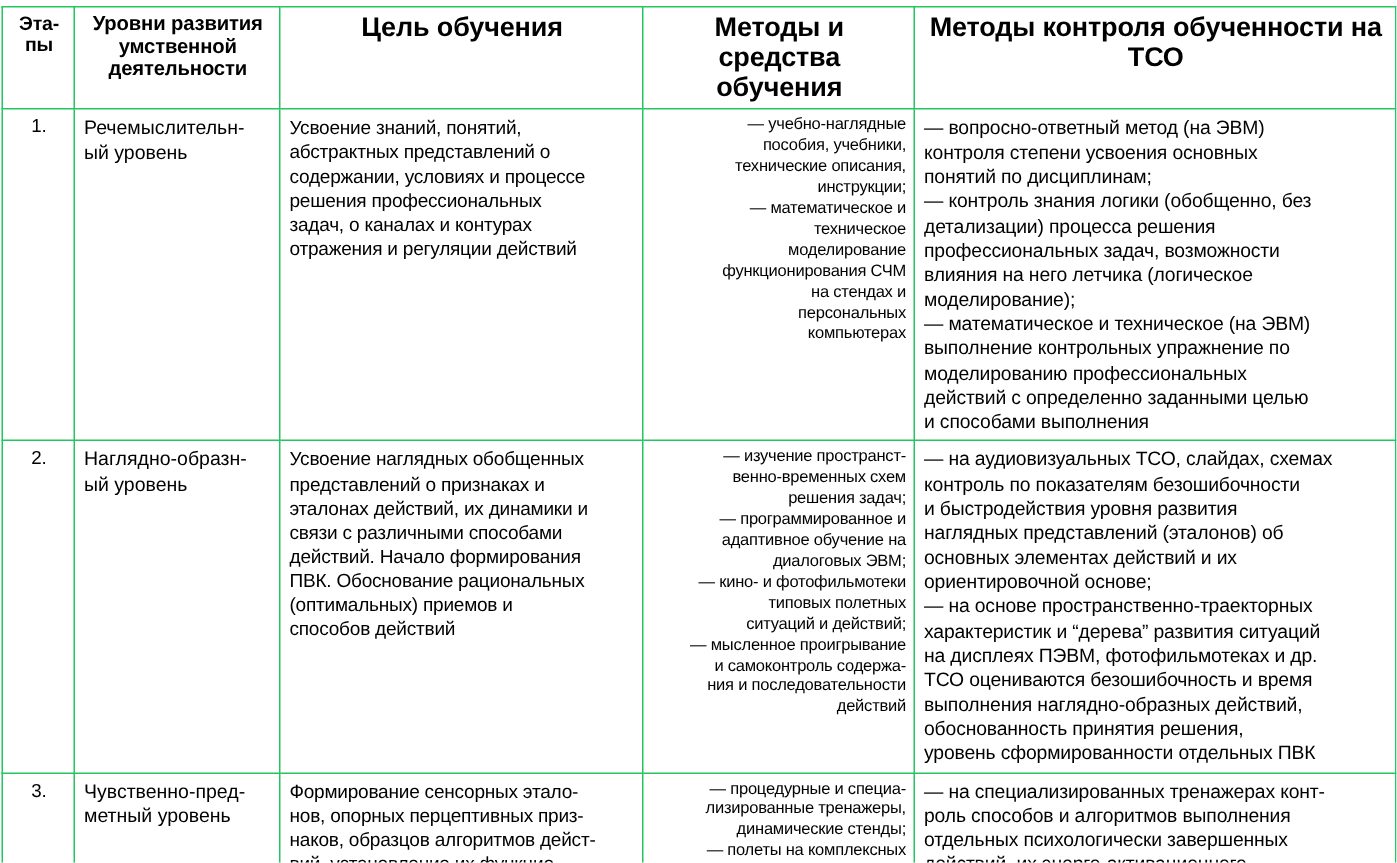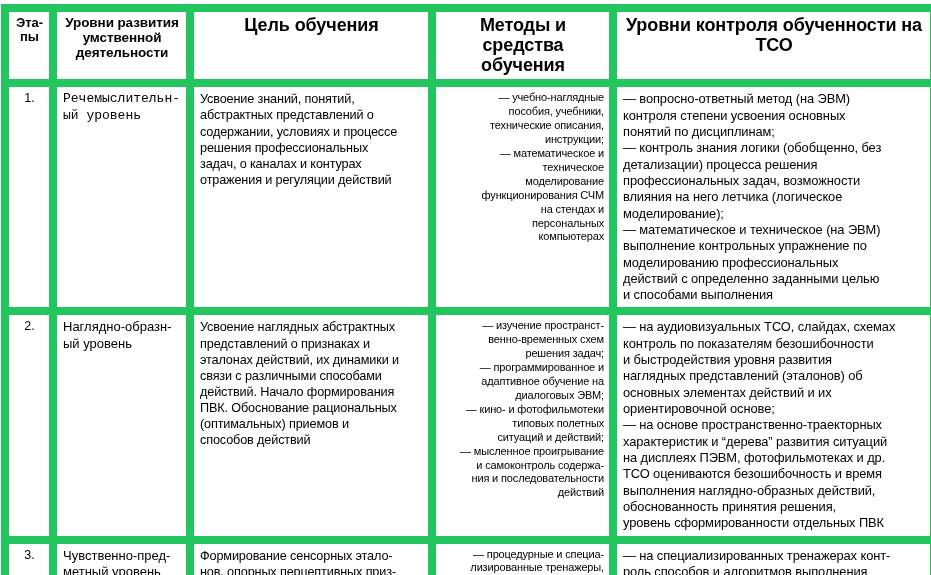--- a/index.html
+++ b/index.html
@@ -21,21 +21,21 @@
     padding: 4px 0 4px 0;
   }
   table.psy-table {
     border-collapse: collapse;
     width: 929px;
     margin: 0 1px;
     table-layout: fixed;
   }
   table.psy-table th,
   table.psy-table td {
-    border: 8px solid #22c55e;
+    border: 1px solid #22c55e;
     vertical-align: top;
     padding: 4px 5px 4px 6px;
   }
   thead th {
     text-align: center;
     vertical-align: middle;
     font-weight: bold;
     font-size: 18px;
     line-height: 1.1;
     padding: 7px 4px 8px 4px;
@@ -85,27 +85,27 @@
     <thead>
       <tr>
         <th class="h-stages" style="white-space:pre-line;">Эта-
 пы</th>
         <th class="h-levels" style="white-space:pre-line;">Уровни развития
 умственной
 деятельности</th>
         <th>Цель обучения</th>
         <th style="white-space:pre-line;border-radius:21px;">Методы и средства
 обучения</th>
-        <th>Уровни контроля обученности на ТСО</th>
+        <th>Методы контроля обученности на ТСО</th>
       </tr>
     </thead>
     <tbody>
       <tr>
         <td class="c-num">1.</td>
-        <td class="c-level" style="white-space:pre-line;font-family:Liberation Mono, monospace;">Речемыслительн-
+        <td class="c-level" style="white-space:pre-line;">Речемыслительн-
 ый уровень</td>
         <td class="c-goal">Усвоение знаний, понятий,
 абстрактных представлений о
 содержании, условиях и процессе
 решения профессиональных
 задач, о каналах и контурах
 отражения и регуляции действий</td>
         <td class="c-methods">— учебно-наглядные
 пособия, учебники,
 технические описания,
@@ -128,21 +128,21 @@
 — математическое и техническое (на ЭВМ)
 выполнение контрольных упражнение по
 моделированию профессиональных
 действий с определенно заданными целью
 и способами выполнения</td>
       </tr>
       <tr>
         <td class="c-num">2.</td>
         <td class="c-level" style="white-space:pre-line;">Наглядно-образн-
 ый уровень</td>
-        <td class="c-goal">Усвоение наглядных абстрактных
+        <td class="c-goal">Усвоение наглядных обобщенных
 представлений о признаках и
 эталонах действий, их динамики и
 связи с различными способами
 действий. Начало формирования
 ПВК. Обоснование рациональных
 (оптимальных) приемов и
 способов действий</td>
         <td class="c-methods">— изучение пространст-
 венно-временных схем
 решения задач;

